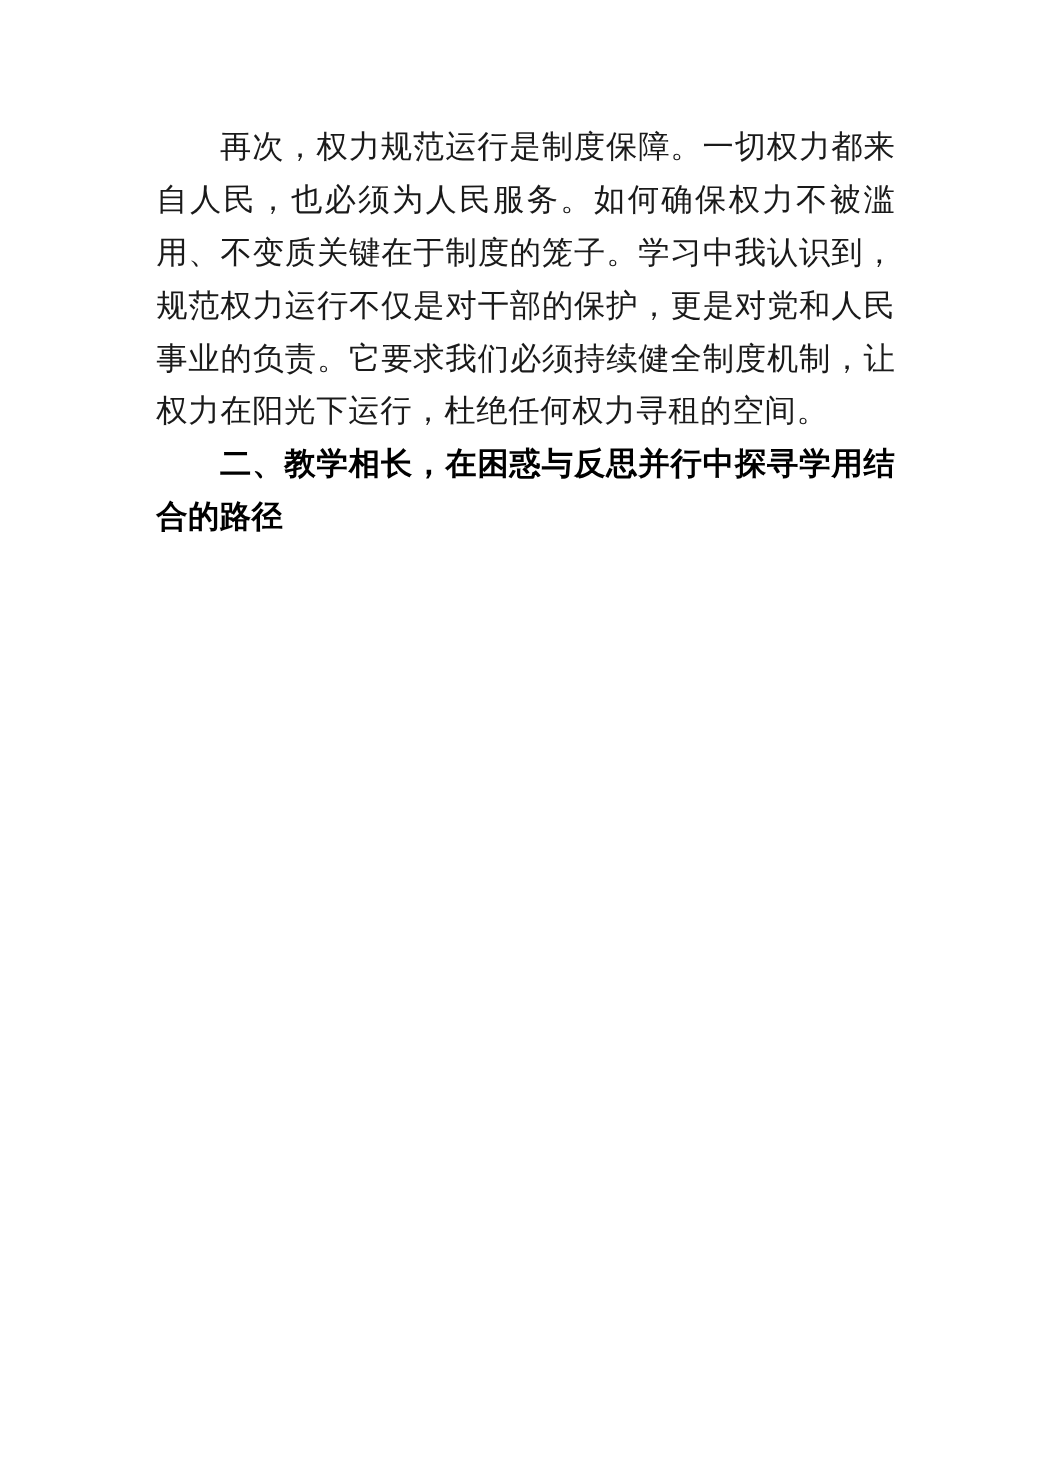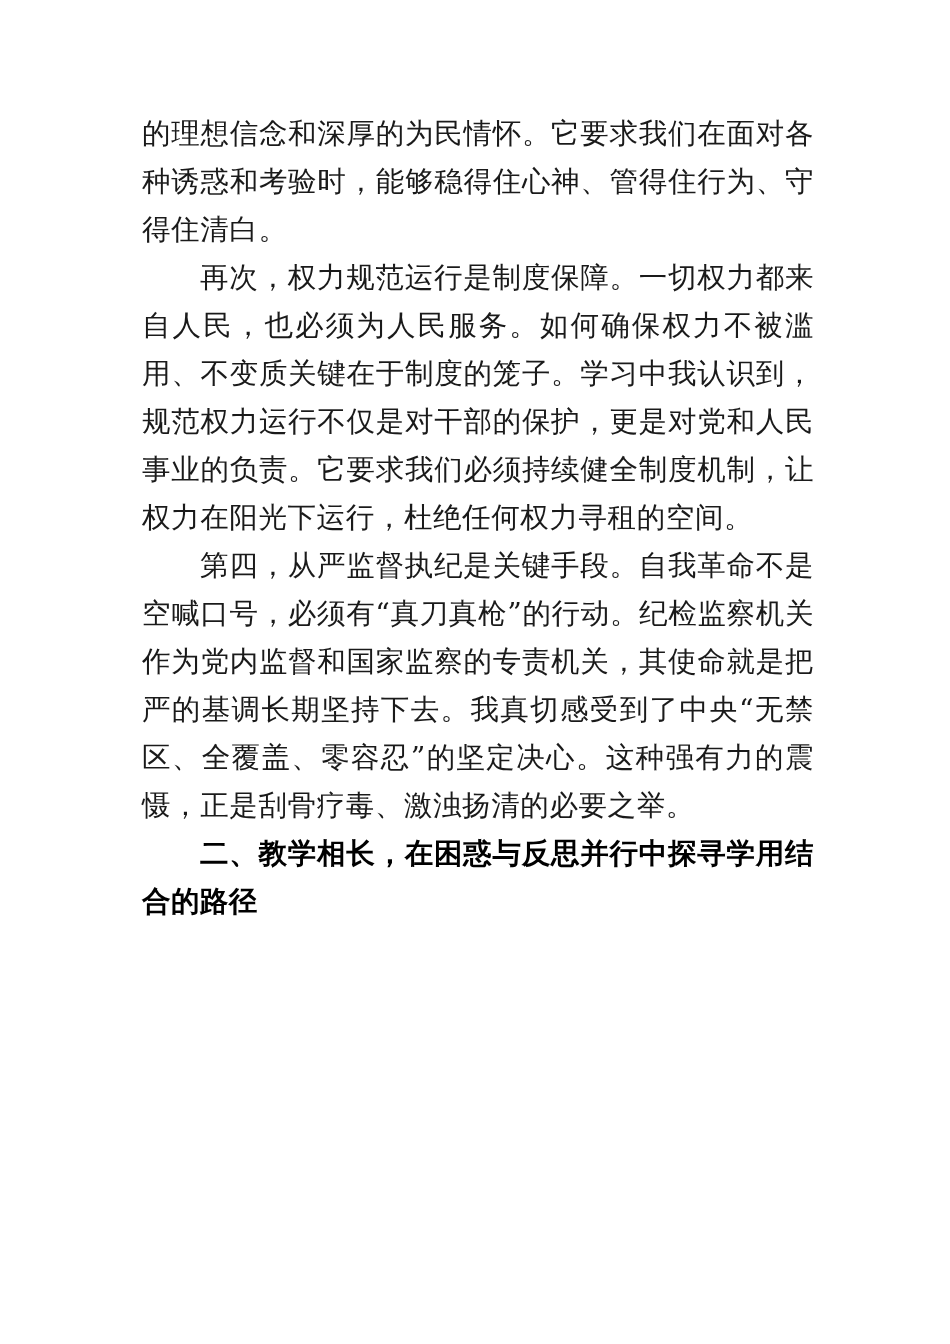--- a/index.html
+++ b/index.html
@@ -62,24 +62,22 @@
     letter-spacing: 0.4px;
     text-indent: 58px;
   }
 </style>
 </head>
 <body>
 
 <div class="page">
   <div class="text-column">
 
-    <p class="body-par">的理想信念和深厚的为民情怀。它要求我们在面对各种诱惑和考验时，能够稳得住心神、管得住行为、守得住清白。</p>
 
     <p class="body-par indent">再次，权力规范运行是制度保障。一切权力都来自人民，也必须为人民服务。如何确保权力不被滥用、不变质关键在于制度的笼子。学习中我认识到，规范权力运行不仅是对干部的保护，更是对党和人民事业的负责。它要求我们必须持续健全制度机制，让权力在阳光下运行，杜绝任何权力寻租的空间。</p>
 
-    <p class="body-par indent">第四，从严监督执纪是关键手段。自我革命不是空喊口号，必须有“真刀真枪”的行动。纪检监察机关作为党内监督和国家监察的专责机关，其使命就是把严的基调长期坚持下去。我真切感受到了中央“无禁区、全覆盖、零容忍”的坚定决心。这种强有力的震慑，正是刮骨疗毒、激浊扬清的必要之举。</p>
 
 
 
     <h2 class="section-heading">二、教学相长，在困惑与反思并行中探寻学用结合的路径</h2>
 
   </div>
 </div>
 
 </body></html>

